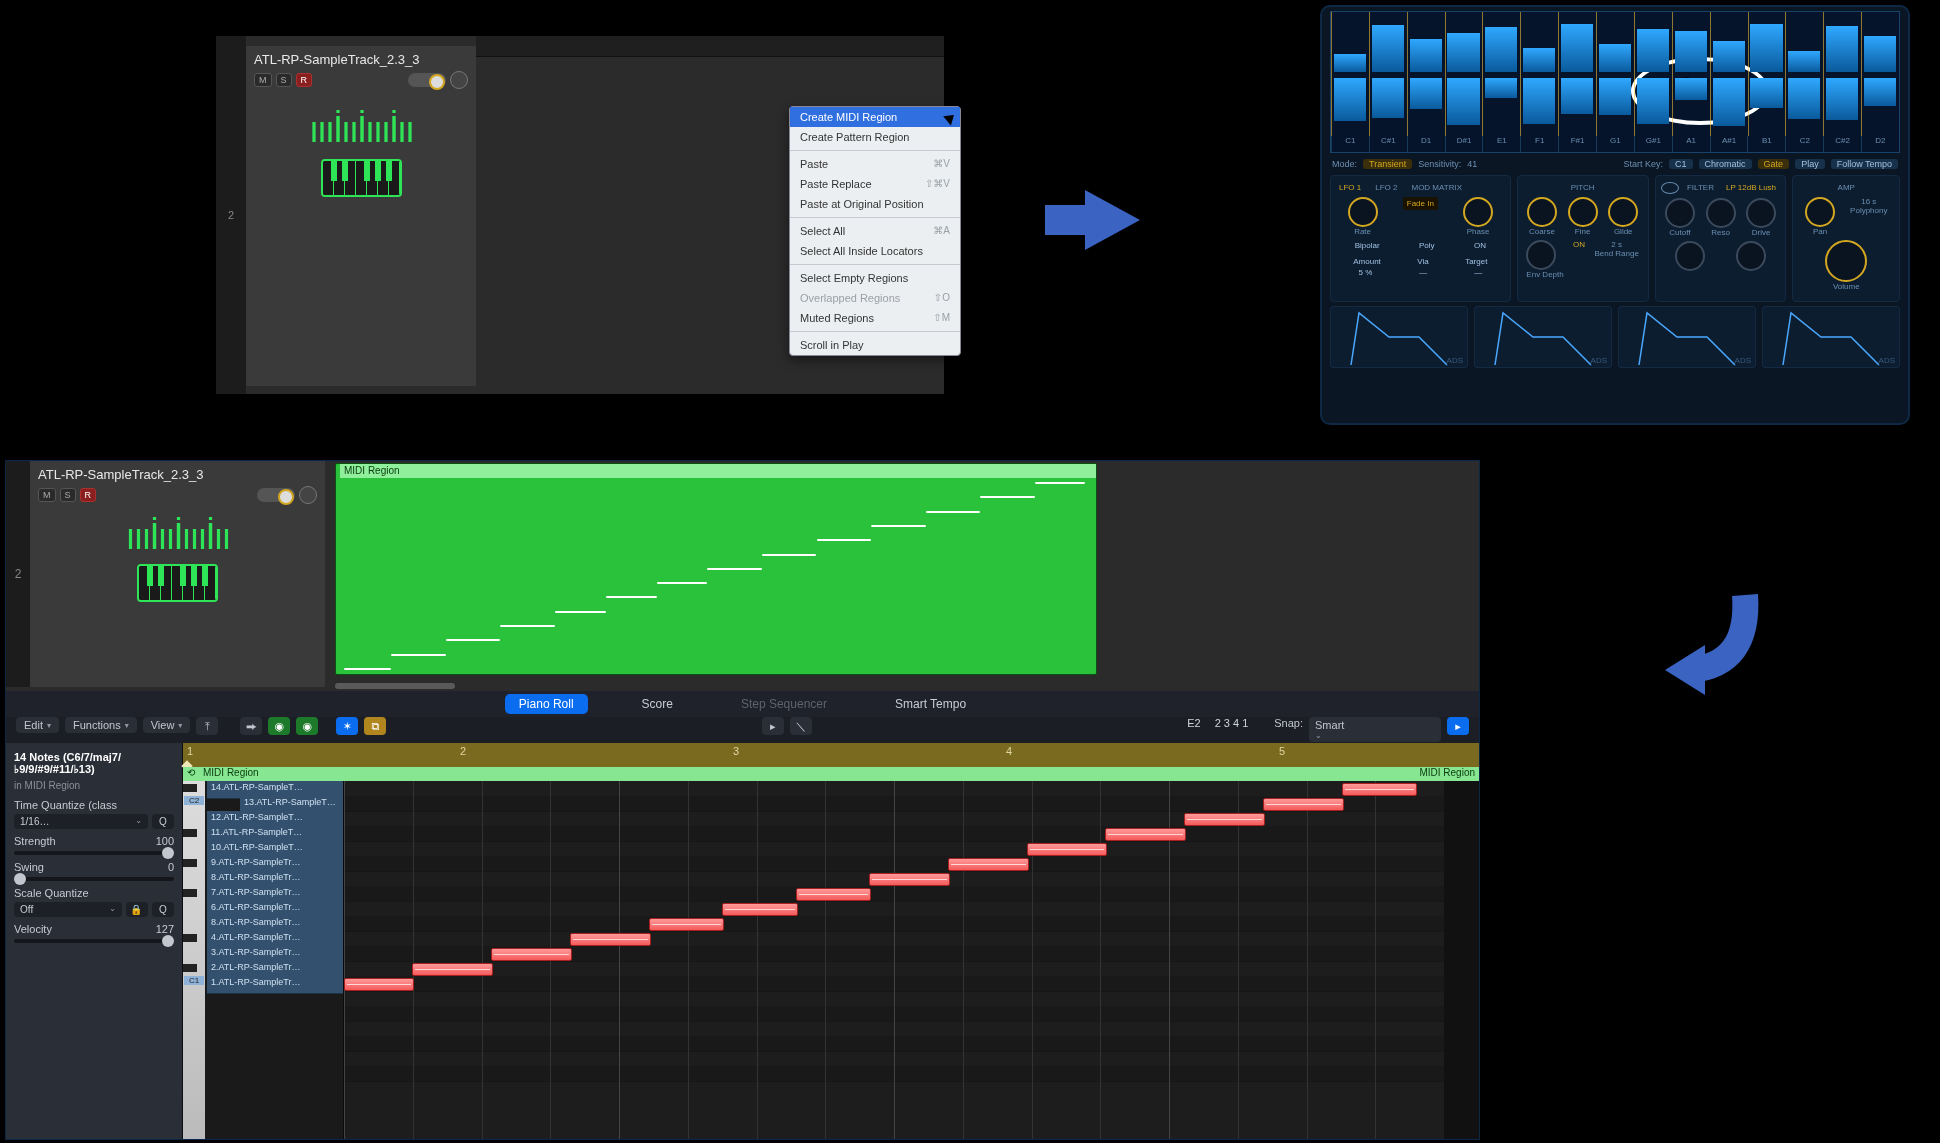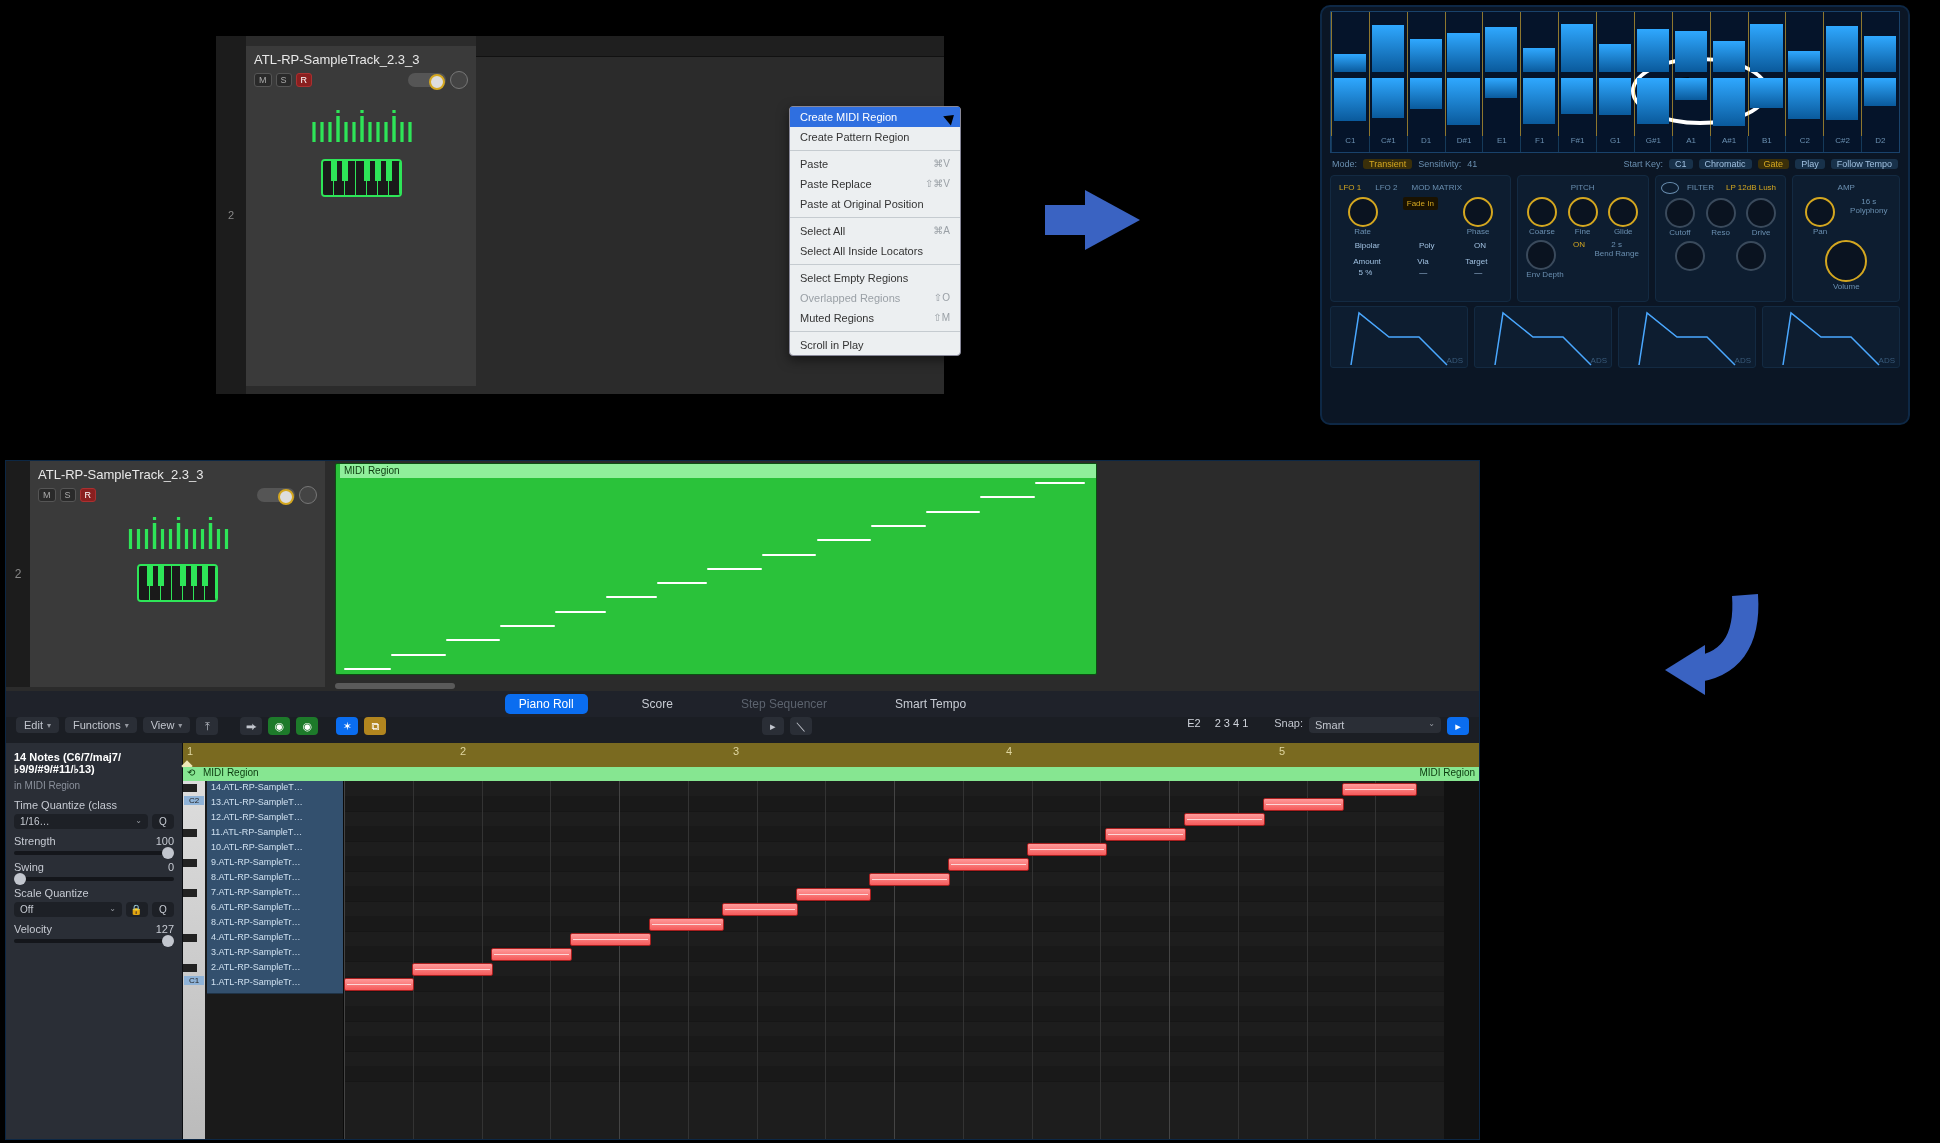--- a/index.html
+++ b/index.html
@@ -135,21 +135,21 @@
   .edtab.dim{color:#5c636e;}
 
   
   #p3-toolbar{position:absolute;left:0;top:256px;right:0;height:26px;background:#1b1e24;border-bottom:1px solid #0a0c10;display:flex;align-items:flex-start;gap:6px;padding:0 10px;font-size:11px;color:#c2c6ce;}
   .tb-btn{padding:2px 8px;background:#2a2e36;border-radius:4px;display:inline-flex;align-items:center;gap:4px;}
   .tb-btn.round{width:22px;height:18px;justify-content:center;padding:0;}
   .tb-btn.blue{background:#0a6df0;color:#fff;}
   .tb-btn.green{background:#1d7a2a;color:#fff;}
   .tb-btn.amber{background:#b2861f;color:#fff;}
   .tb-spacer{flex:1;}
-  .tb-field{padding:2px 6px;background:#2a2e36;border-radius:4px;min-width:120px;display:flex;justify-content:space-between;}
+  .tb-field{padding:2px 6px;background:#2a2e36;border-radius:4px;min-width:120px;display:flex;justify-content:space-between;flex-direction:column;}
   .caret{font-size:8px;opacity:.7;}
 
   
   #p3-body{position:absolute;left:0;top:282px;right:0;bottom:0;display:flex;background:#1b1e24;}
   #inspector{width:160px;background:#2a2e36;border-right:1px solid #0c0e12;padding:8px;font-size:11px;color:#c6cad2;}
   #inspector h4{margin:0 0 4px 0;font-size:11px;font-weight:600;color:#fff;}
   #inspector .sub{color:#8b919c;font-size:10px;margin-bottom:8px;}
   .insp-row{margin:6px 0;}
   .insp-row .lbl{display:flex;justify-content:space-between;margin-bottom:3px;}
   .insp-row .ctrl{display:flex;gap:4px;align-items:center;}
@@ -679,21 +679,21 @@
               <div class="blk" style="top: 3px;"></div>
               <div class="blk" style="top: 48px;"></div>
               <div class="blk" style="top: 78px;"></div>
               <div class="blk" style="top: 108px;"></div>
               <div class="blk" style="top: 153px;"></div>
               <div class="blk" style="top: 183px;"></div>
               <div class="oct-lbl" style="top: 15px;">C2</div>
               <div class="oct-lbl" style="top: 195px;">C1</div>
             </div>
         <div class="lane-lbl" style="top: 0px;">14.ATL-RP-SampleT…</div>
-            <div class="lane-lbl" style="top: 15px;">13.ATL-RP-SampleT…</div>
+            <div class="lane-lbl" style="top: 15px; margin-left: 33px;">13.ATL-RP-SampleT…</div>
             <div class="lane-lbl" style="top: 30px;">12.ATL-RP-SampleT…</div>
             <div class="lane-lbl" style="top: 45px;">11.ATL-RP-SampleT…</div>
             <div class="lane-lbl" style="top: 60px;">10.ATL-RP-SampleT…</div>
             <div class="lane-lbl" style="top: 75px;">9.ATL-RP-SampleTr…</div>
             <div class="lane-lbl" style="top: 90px;">8.ATL-RP-SampleTr…</div>
             <div class="lane-lbl" style="top: 105px;">7.ATL-RP-SampleTr…</div>
             <div class="lane-lbl" style="top: 120px;">6.ATL-RP-SampleTr…</div>
             <div class="lane-lbl" style="top: 135px;">8.ATL-RP-SampleTr…</div>
             <div class="lane-lbl" style="top: 150px;">4.ATL-RP-SampleTr…</div>
             <div class="lane-lbl" style="top: 165px;">3.ATL-RP-SampleTr…</div>

